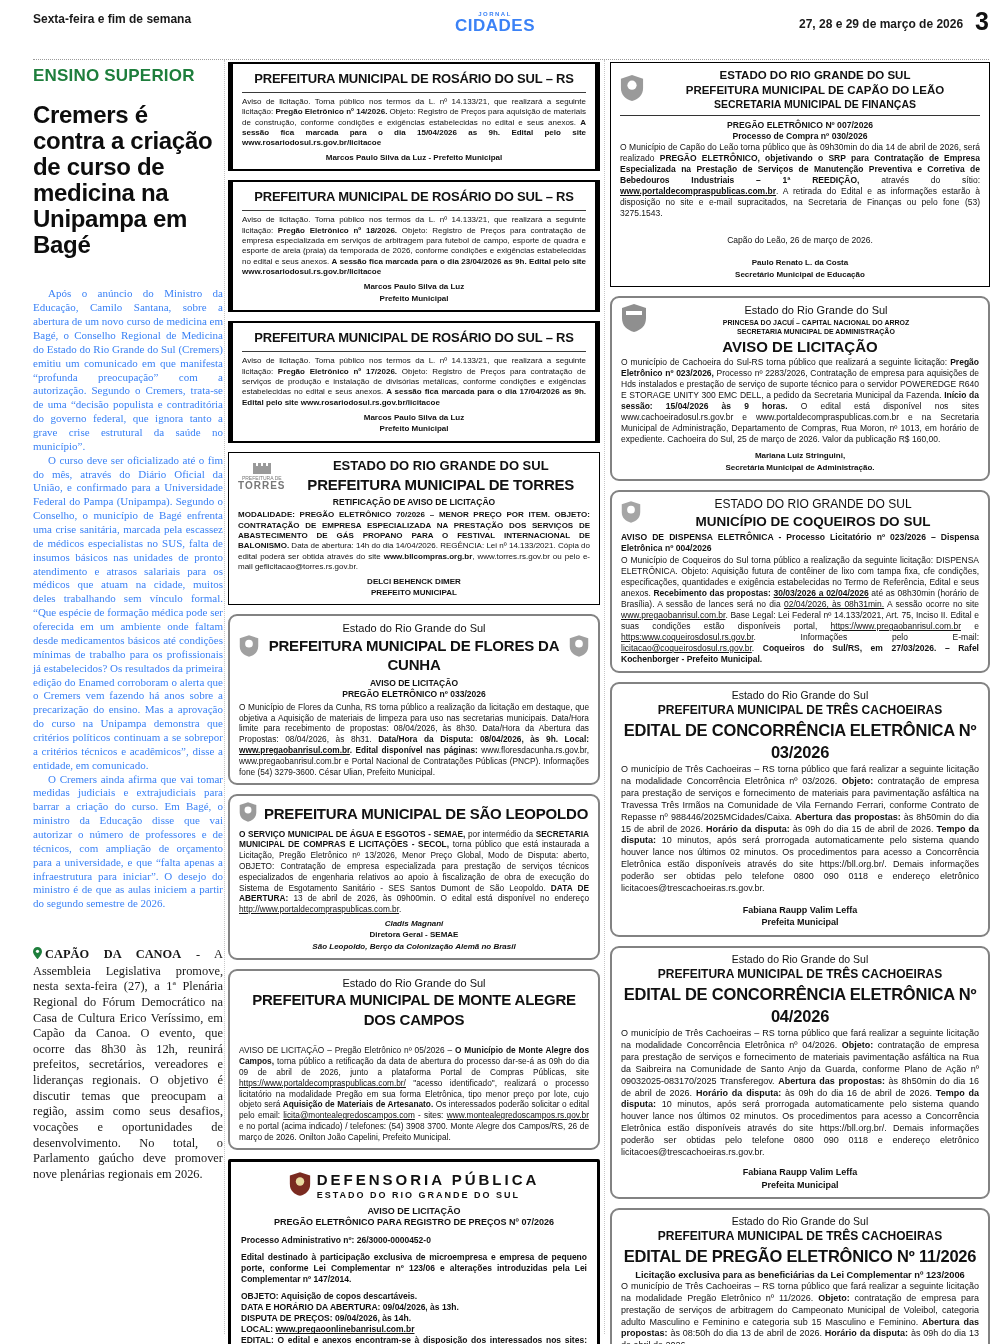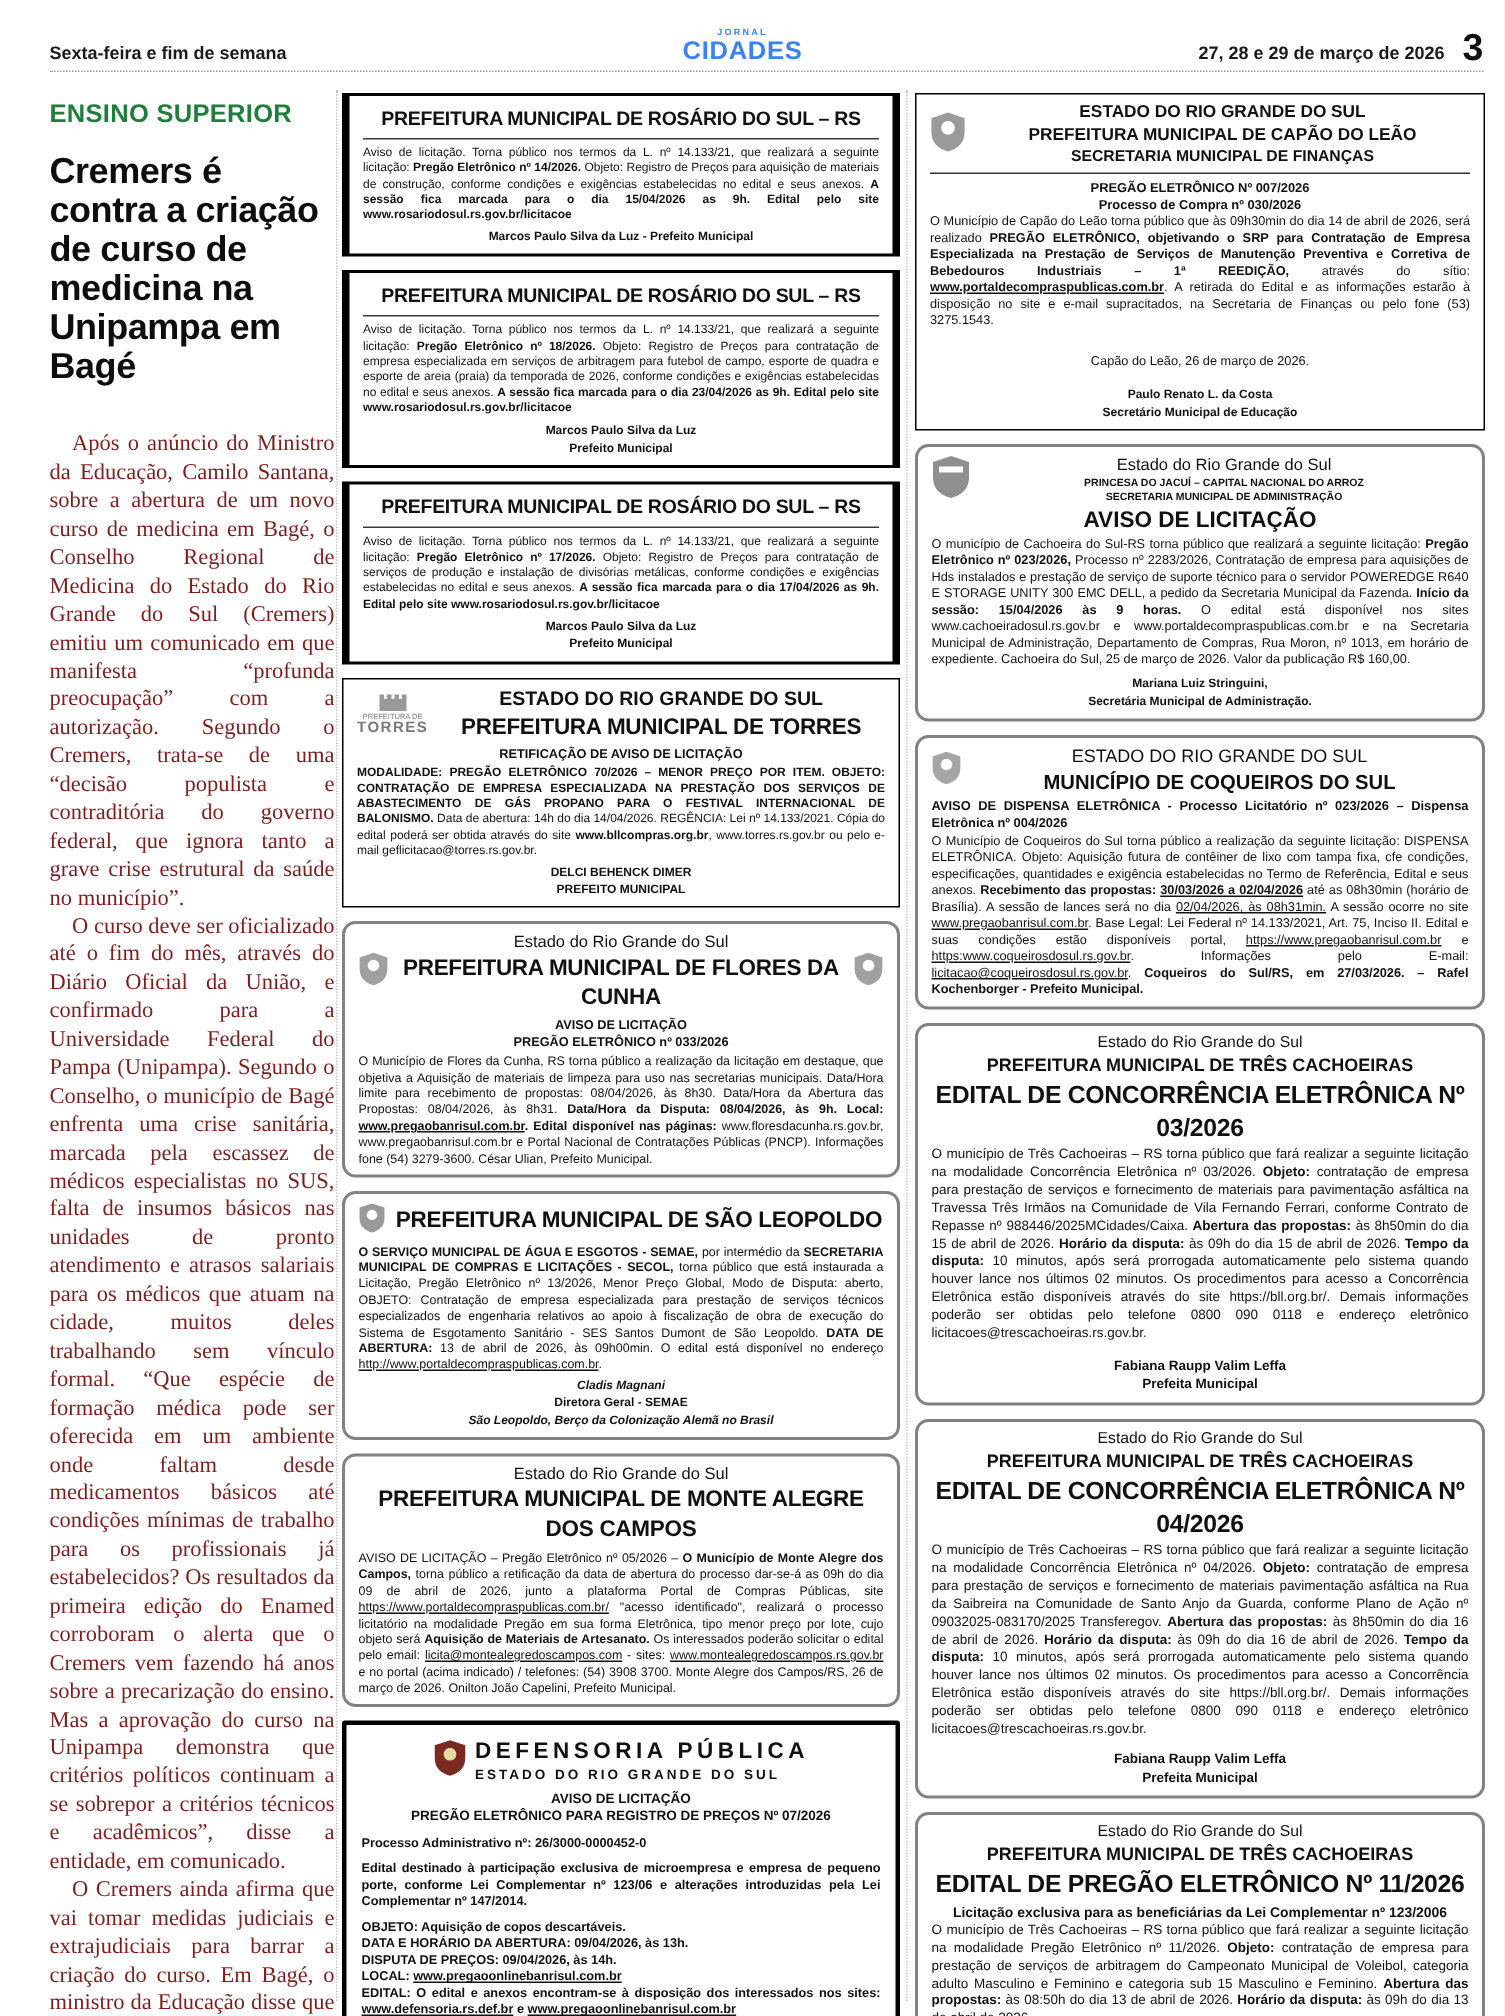--- a/index.html
+++ b/index.html
@@ -1,30 +1,30 @@
 <!DOCTYPE html>
 <html><head>
 <meta charset="utf-8">
 <style>
 *{margin:0;padding:0;box-sizing:border-box}
 html,body{background:#e9e9e9}
 .page{position:relative;width:1003px;height:1344px;background:#fff;overflow:hidden;margin:0 auto;font-family:"Liberation Sans",sans-serif;color:#111}
-.header{position:absolute;left:33px;right:14px;top:0;height:48px;border-bottom:1px dotted #9a9a9a;display:flex;align-items:flex-end;justify-content:space-between;padding-bottom:5px}
+.header{position:absolute;left:33px;right:14px;top:12px;height:48px;border-bottom:1px dotted #9a9a9a;display:flex;align-items:flex-start;justify-content:space-between;padding-bottom:5px}
 .h-left,.h-date{font-size:12px;font-weight:bold;color:#1a1a1a}
 .h-logo{text-align:center;color:#3b82f6;line-height:.95}
 .h-logo-top{font-size:6px;font-weight:bold;letter-spacing:1.5px}
 .h-logo-main{font-size:17px;font-weight:bold;letter-spacing:.5px}
 .h-right{display:flex;align-items:flex-end;gap:12px}
 .h-page{font-size:25px;font-weight:bold;line-height:.75}
 .vdiv{position:absolute;top:60px;bottom:10px;border-left:1px dotted #c6c6c6}
 
 .col-left{position:absolute;left:33px;top:66px;width:190px}
 .kicker{color:#1e7e3c;font-size:17px;font-weight:bold;letter-spacing:.2px;margin-bottom:16px}
 .headline{font-size:24px;line-height:1.08;font-weight:bold;color:#0d0d0d;margin-bottom:30px;letter-spacing:-.3px}
-.article p{font-family:"Liberation Serif",serif;font-size:15px;line-height:1.26;text-align:justify;text-indent:15px;color:#7f1d1d}
+.article p{font-family:"Liberation Serif",serif;font-size:11px;line-height:1.26;text-align:justify;text-indent:15px;color:#3b82f6}
 .brief{margin-top:36px;font-family:"Liberation Serif",serif;font-size:12.4px;line-height:1.26;text-align:justify;color:#181818}
 .pin{display:inline-block;vertical-align:-1px;margin-right:3px}
 
 .col-mid{position:absolute;left:228px;top:62px;width:372px}
 .col-right{position:absolute;left:610px;top:62px;width:380px}
 .ad{background:#fff;margin-bottom:9px;padding:5px 9px 6px;font-size:8px;line-height:1.3;color:#111}
 .bx-bars{border:2px solid #000;border-left:5px solid #000;border-right:5px solid #000}
 .bx-sq{border:1px solid #000}
 .bx-heavy{border:3px solid #000;border-radius:2px}
 .bx-round{border:2px solid #828282;border-radius:9px}
@@ -157,21 +157,21 @@
         <div class="hdr-center ttl-lg">PREFEITURA MUNICIPAL DE SÃO LEOPOLDO</div>
       </div>
       <div class="jus" style="font-size:8.3px"><span style="font-weight: bold;">O SERVIÇO MUNICIPAL DE ÁGUA E ESGOTOS - SEMAE,</span><span> por intermédio da </span><span style="font-weight: bold;">SECRETARIA MUNICIPAL DE COMPRAS E LICITAÇÕES - SECOL,</span><span> torna público que está instaurada a Licitação, Pregão Eletrônico nº 13/2026, Menor Preço Global, Modo de Disputa: aberto, OBJETO: Contratação de empresa especializada para prestação de serviços técnicos especializados de engenharia relativos ao apoio à fiscalização de obra de execução do Sistema de Esgotamento Sanitário - SES Santos Dumont de São Leopoldo. </span><span style="font-weight: bold;">DATA DE ABERTURA:</span><span> 13 de abril de 2026, às 09h00min. O edital está disponível no endereço </span><span style="text-decoration: underline;">http://www.portaldecompraspublicas.com.br</span><span>.</span></div>
       <div class="sig" style="font-style:italic">Cladis Magnani</div>
       <div class="sig" style="margin-top:1px">Diretora Geral - SEMAE</div>
       <div class="sig" style="margin-top:1px;font-style:italic">São Leopoldo, Berço da Colonização Alemã no Brasil</div>
     </div>
 
     <div class="ad bx-round">
       <div class="ctr small-cap">Estado do Rio Grande do Sul</div>
-      <div class="ctr ttl-lg" style="margin-bottom:4px">PREFEITURA MUNICIPAL DE MONTE ALEGRE DOS CAMPOS</div>
+      <div class="ctr ttl-lg" style="margin-bottom:16px">PREFEITURA MUNICIPAL DE MONTE ALEGRE DOS CAMPOS</div>
       <div class="jus" style="font-size:8.3px"><span>AVISO DE LICITAÇÃO – Pregão Eletrônico nº 05/2026 – </span><span style="font-weight: bold;">O Município de Monte Alegre dos Campos,</span><span> torna público a retificação da data de abertura do processo dar-se-á as 09h do dia 09 de abril de 2026, junto a plataforma Portal de Compras Públicas, site </span><span style="text-decoration: underline;">https://www.portaldecompraspublicas.com.br/</span><span> "acesso identificado", realizará o processo licitatório na modalidade Pregão em sua forma Eletrônica, tipo menor preço por lote, cujo objeto será </span><span style="font-weight: bold;">Aquisição de Materiais de Artesanato.</span><span> Os interessados poderão solicitar o edital pelo email: </span><span style="text-decoration: underline;">licita@montealegredoscampos.com</span><span> - sites: </span><span style="text-decoration: underline;">www.montealegredoscampos.rs.gov.br</span><span> e no portal (acima indicado) / telefones: (54) 3908 3700. Monte Alegre dos Campos/RS, 26 de março de 2026. Onilton João Capelini, Prefeito Municipal.</span></div>
     </div>
 
     <div class="ad bx-heavy" style="padding:8px 10px">
       <div class="hdr-flex" style="justify-content:center">
         <span class="crest"><svg width="22" height="26" viewBox="0 0 26 30">
               <path d="M13 1 L25 5 V15 C25 23 20 27 13 29 C6 27 1 23 1 15 V5 Z" fill="#7a2a20"></path>
               <circle cx="13" cy="12" r="5" fill="#e8d9a0"></circle>
             </svg></span>
         <div>

